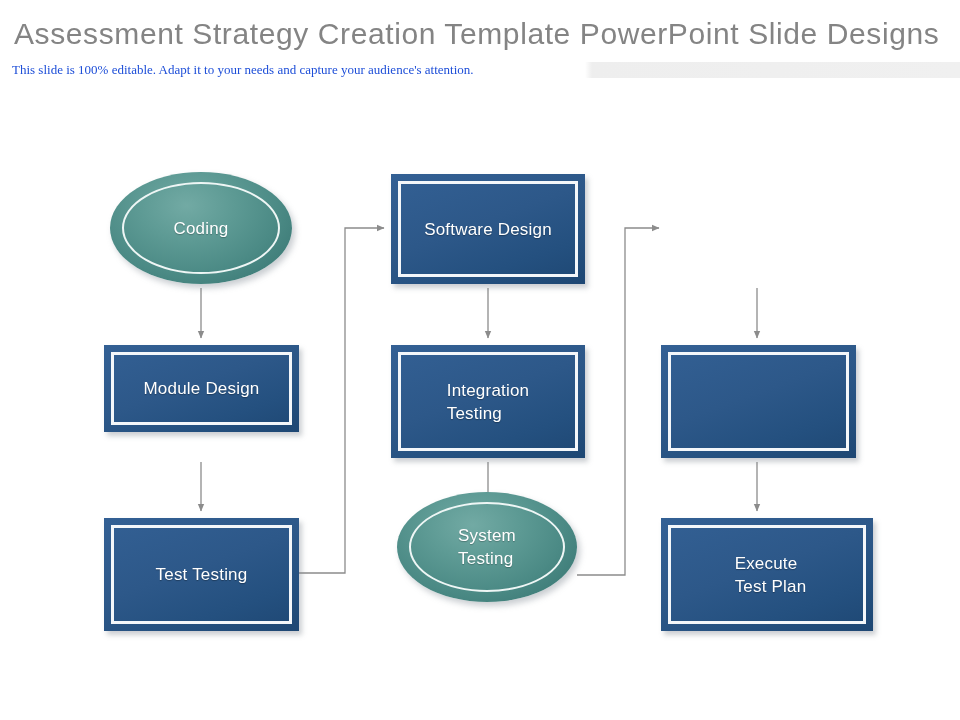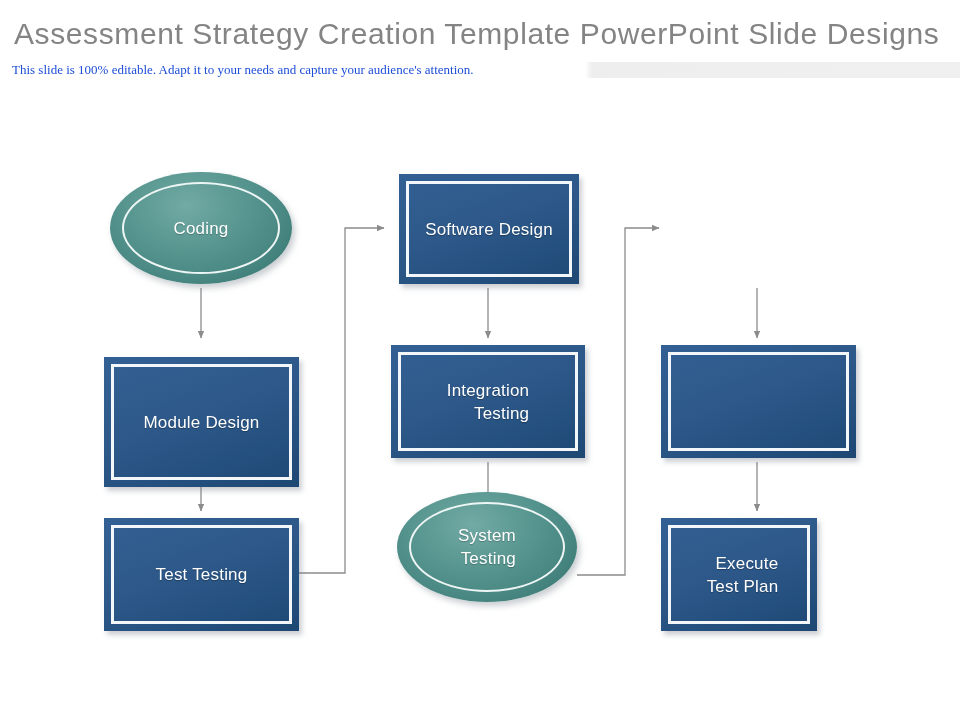--- a/index.html
+++ b/index.html
@@ -74,21 +74,21 @@
     pointer-events: none;
   }
 
   
   .node {
     position: absolute;
     box-sizing: border-box;
     display: flex;
     align-items: center;
     justify-content: center;
-    text-align: right;
+    text-align: left;
     color: #ffffff;
     font-size: 17px;
     line-height: 23px;
     font-family: "Liberation Sans", sans-serif;
     letter-spacing: 0.2px;
     white-space: pre-line;
   }
 
   
   .node.rect {
@@ -172,31 +172,31 @@
       <path d="M757,288 L757,338" stroke="#8c8c8c" stroke-width="1.3" fill="none" marker-end="url(#arrowhead)"></path>
 
       <path d="M757,462 L757,511" stroke="#8c8c8c" stroke-width="1.3" fill="none" marker-end="url(#arrowhead)"></path>
     </svg>
 
     <div class="node ellipse" style="left:110px; top:172px; width:182px; height:112px;">
       <div class="inner-frame"></div>
       <div class="label">Coding</div>
     </div>
 
-    <div class="node rect" style="left:104px; top:357px; width:195px; height:130px;">
+    <div class="node rect" style="left:104px; top:345px; width:195px; height:87px;">
       <div class="inner-frame"></div>
       <div class="label">Module Design</div>
     </div>
 
     <div class="node rect" style="left:104px; top:518px; width:195px; height:113px;">
       <div class="inner-frame"></div>
       <div class="label">Test Testing</div>
     </div>
 
-    <div class="node rect" style="left:391px; top:174px; width:180px; height:110px;margin-left:8px;">
+    <div class="node rect" style="left:391px; top:174px; width:194px; height:110px;">
       <div class="inner-frame"></div>
       <div class="label">Software Design</div>
     </div>
 
     <div class="node rect" style="left:391px; top:345px; width:194px; height:113px;">
       <div class="inner-frame"></div>
       <div class="label">Integration
 Testing</div>
     </div>
 
@@ -204,20 +204,20 @@
       <div class="inner-frame"></div>
       <div class="label">System
 Testing</div>
     </div>
 
 
     <div class="node rect" style="left:661px; top:345px; width:195px; height:113px;">
       <div class="inner-frame"></div>
     </div>
 
-    <div class="node rect" style="left:661px; top:518px; width:156px; height:113px;padding-left:7px;">
+    <div class="node rect" style="left:661px; top:518px; width:212px; height:113px;padding-left:7px;">
       <div class="inner-frame"></div>
       <div class="label">Execute
 Test Plan</div>
     </div>
 
   </div>
 </div>
 
 </body></html>

